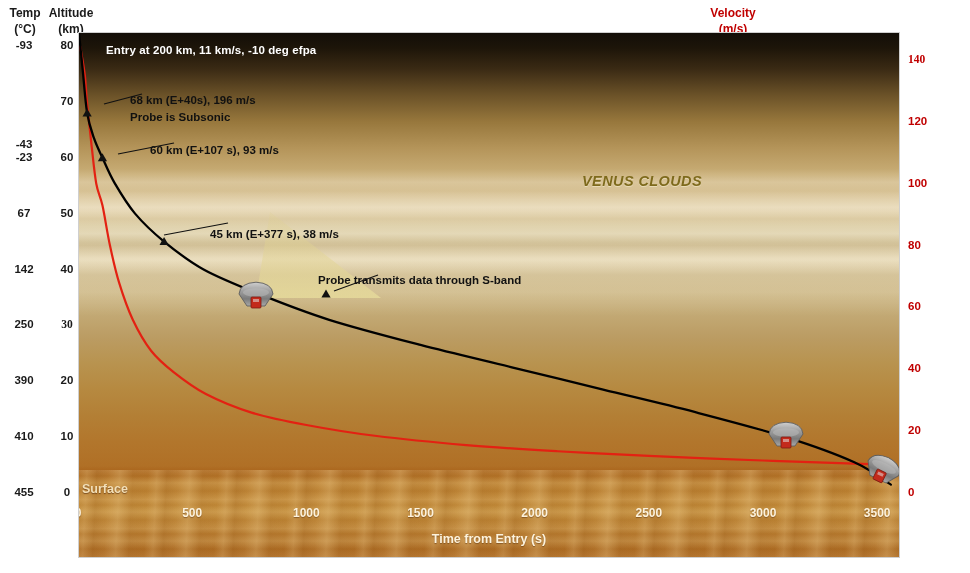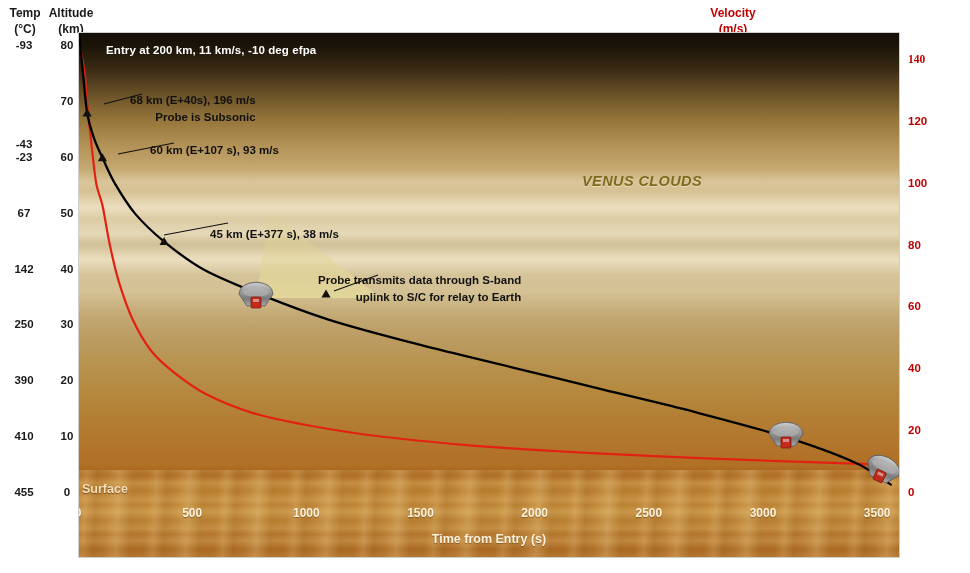--- a/index.html
+++ b/index.html
@@ -105,21 +105,21 @@
 
   
   #beam {
     position: absolute; left: 0; top: 0; width: 100%; height: 100%;
     pointer-events:none;
   }
 
   svg.overlay { position:absolute; left:0; top:0; width:822px; height:526px; overflow:visible; }
 
   
-  .anno { position: absolute; font-weight: bold; font-size: 11.5px; color: #111; line-height: 1.45; white-space: nowrap; text-align: right; }
+  .anno { position: absolute; font-weight: bold; font-size: 11.5px; color: #111; line-height: 1.45; white-space: nowrap; }
   #anno-entry { left: 28px; top: 10px; color: #ffffff; font-size: 11.5px; letter-spacing: .1px; }
   #anno-68 { left: 52px; top: 60px; }
   #anno-60 { left: 72px; top: 110px; }
   #anno-45 { left: 132px; top: 194px; }
   #anno-uplink { left: 240px; top: 240px; }
   #venus-clouds {
     position:absolute; left: 504px; top: 141px;
     font-style: italic; font-weight: bold; font-size: 14.5px;
     color: #7e6a1c; letter-spacing: .4px;
     text-shadow: 0 1px 0 rgba(255,250,225,0.45);
@@ -173,21 +173,21 @@
       <div class="tick-label temp-tick" style="top: 374.25px;">390</div>
       <div class="tick-label temp-tick" style="top: 430.125px;">410</div>
       <div class="tick-label temp-tick" style="top: 486px;">455</div>
     </div>
   <div id="alt-ticks">
       <div class="tick-label alt-tick" style="top: 39px;">80</div>
       <div class="tick-label alt-tick" style="top: 94.875px;">70</div>
       <div class="tick-label alt-tick" style="top: 150.75px;">60</div>
       <div class="tick-label alt-tick" style="top: 206.625px;">50</div>
       <div class="tick-label alt-tick" style="top: 262.5px;">40</div>
-      <div class="tick-label alt-tick" style="top: 318.375px;">30</div>
+      <div class="tick-label alt-tick" style="top: 318.375px; font-family: Liberation Serif, serif;">30</div>
       <div class="tick-label alt-tick" style="top: 374.25px;">20</div>
       <div class="tick-label alt-tick" style="top: 430.125px;">10</div>
       <div class="tick-label alt-tick" style="top: 486px;">0</div>
     </div>
   <div id="vel-ticks">
       <div class="vel-tick" style="top: 53px; font-family: Liberation Serif, serif;">140</div>
       <div class="vel-tick" style="top: 114.857px;">120</div>
       <div class="vel-tick" style="top: 176.714px;">100</div>
       <div class="vel-tick" style="top: 238.571px;">80</div>
       <div class="vel-tick" style="top: 300.429px;">60</div>
@@ -281,21 +281,20 @@
       <div>68 km (E+40s), 196 m/s</div>
       <div>Probe is Subsonic</div>
     </div>
 
     <div class="anno" id="anno-60">60 km (E+107 s), 93 m/s</div>
 
     <div class="anno" id="anno-45">45 km (E+377 s), 38 m/s</div>
 
     <div class="anno" id="anno-uplink">
       <div>Probe transmits data through S-band</div>
-      <div>uplink to S/C for relay to Earth</div>
     </div>
 
     <div id="venus-clouds">VENUS CLOUDS</div>
 
     <div id="surface-label">Surface</div>
 
     <div id="xticks">
         <div class="xtick" style="left: 0px; top: 474px;">0</div>
         <div class="xtick" style="left: 114.167px; top: 474px; text-align: center;">500</div>
         <div class="xtick" style="left: 228.333px; top: 474px;">1000</div>

